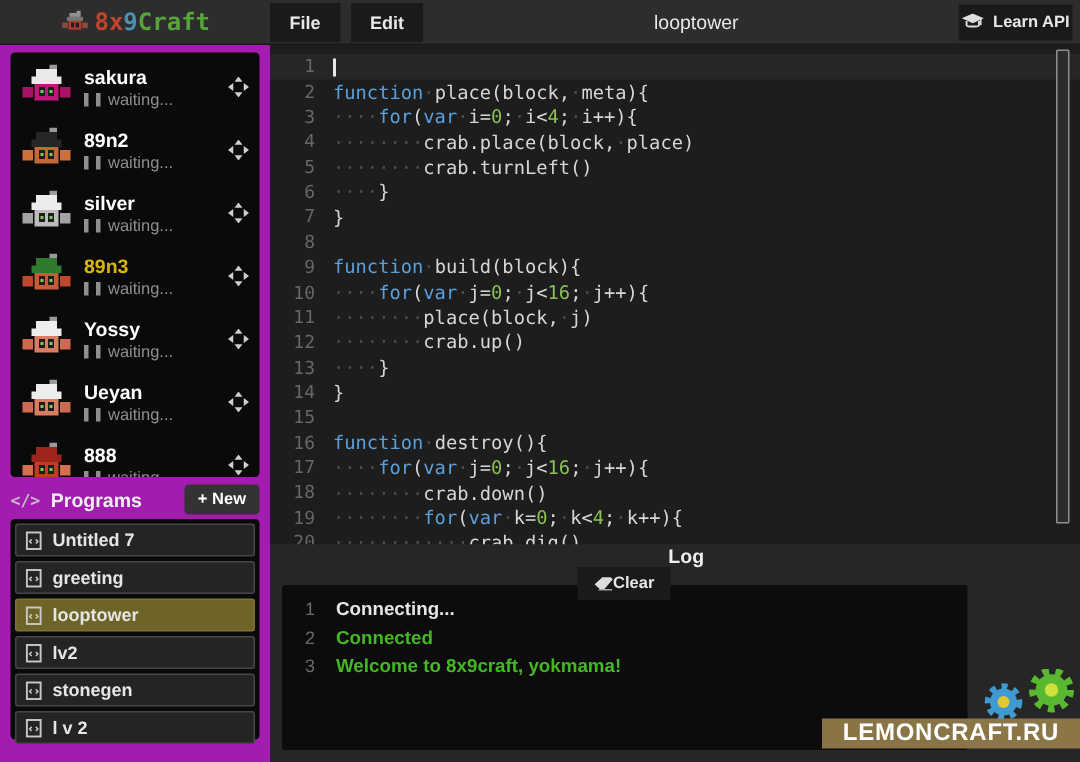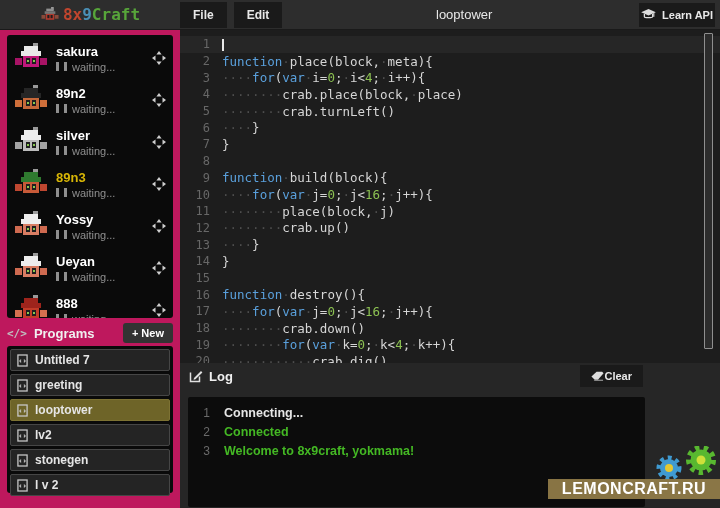--- a/index.html
+++ b/index.html
@@ -9,21 +9,21 @@
   .topbar{position:absolute;left:0;top:0;width:720px;height:30px;background:#2d2d2d;
           display:flex;align-items:center;border-bottom:1px solid #1a1a1a;box-sizing:border-box;}
   .logo{width:180px;display:flex;align-items:center;justify-content:center;gap:3px;}
   .logo-text{font-family:"DejaVu Sans Mono",monospace;font-weight:bold;font-size:16px;letter-spacing:0;}
   .menu-btn{background:#1a1a1a;color:#e8e8e8;font-size:12px;font-weight:bold;
             padding:6px 13px;margin-right:7px;cursor:default;}
   .doc-title{flex:1;text-align:center;color:#e8e8e8;font-size:13px;}
   .learnapi{background:#1a1a1a;color:#e8e8e8;font-size:11px;font-weight:bold;
             padding:6px 2px;margin-right:5px;display:flex;align-items:center;gap:6px;}
   
-  .sidebar{position:absolute;left:0;top:30px;width:180px;height:478px;background:#be185d;}
+  .sidebar{position:absolute;left:0;top:30px;width:180px;height:478px;background:#a21caf;}
   .players-panel{position:absolute;left:7px;top:5px;width:166px;height:283px;background:#0a0a0a;
                  border-radius:3px;overflow:hidden;padding-top:2px;box-sizing:border-box;}
   .player-row{height:42px;display:flex;align-items:center;padding:0 7px;}
   .robot{flex:0 0 34px;}
   .p-info{flex:1;margin-left:8px;overflow:hidden;}
   .p-name{font-size:13px;font-weight:bold;color:#ececec;line-height:15px;}
   .p-status{display:flex;align-items:center;gap:5px;color:#8f8f8f;font-size:11px;margin-top:2px;}
   .pause{display:inline-block;width:3px;height:9px;border-left:3px solid #8f8f8f;border-right:3px solid #8f8f8f;padding-left:2px;}
   .move{flex:0 0 14px;}
   .programs-header{position:absolute;left:7px;top:291px;width:166px;height:24px;
@@ -46,21 +46,21 @@
   .gutter{flex:0 0 30px;text-align:right;color:#676767;font-size:12px;margin-right:12px;}
   .c-kw{color:#5aa0dc;}
   .c-num{color:#8cc152;}
   .c-tx{color:#d6d6d6;}
   .c-ws{color:#4d4d4d;}
   .caret{display:inline-block;width:2px;height:12px;background:#e8e8e8;vertical-align:middle;}
   .scroll-thumb{position:absolute;right:7px;top:33px;width:9px;height:316px;background:#2c2c2c;
                 border:1px solid #8f8f8f;border-radius:1px;box-sizing:border-box;}
   
   .logpanel{position:absolute;left:180px;top:363px;width:540px;height:145px;background:#262626;}
-  .log-header{height:26px;display:flex;align-items:center;padding:0 0 8px 9px;}
+  .log-header{height:26px;display:flex;align-items:center;padding:0 0 1px 9px;flex-direction:column;}
   .log-title{color:#f0f0f0;font-size:13px;font-weight:bold;margin-left:6px;flex:1;}
   .clear-btn{background:#1a1a1a;color:#e8e8e8;font-size:11px;font-weight:bold;
              padding:5px 11px;margin-right:77px;display:flex;align-items:center;gap:0;}
   .log-box{margin-left:8px;width:457px;height:110px;background:#0c0c0c;border-radius:2px;
            padding-top:7px;box-sizing:border-box;}
   .log-row{display:flex;font-size:12.5px;font-weight:bold;line-height:19px;}
   .log-num{flex:0 0 22px;text-align:right;color:#6a6a6a;font-weight:normal;font-size:12px;margin-right:14px;}
   .log-row.plain .log-text{color:#e6e6e6;}
   .log-row.ok .log-text{color:#44b824;}
   

